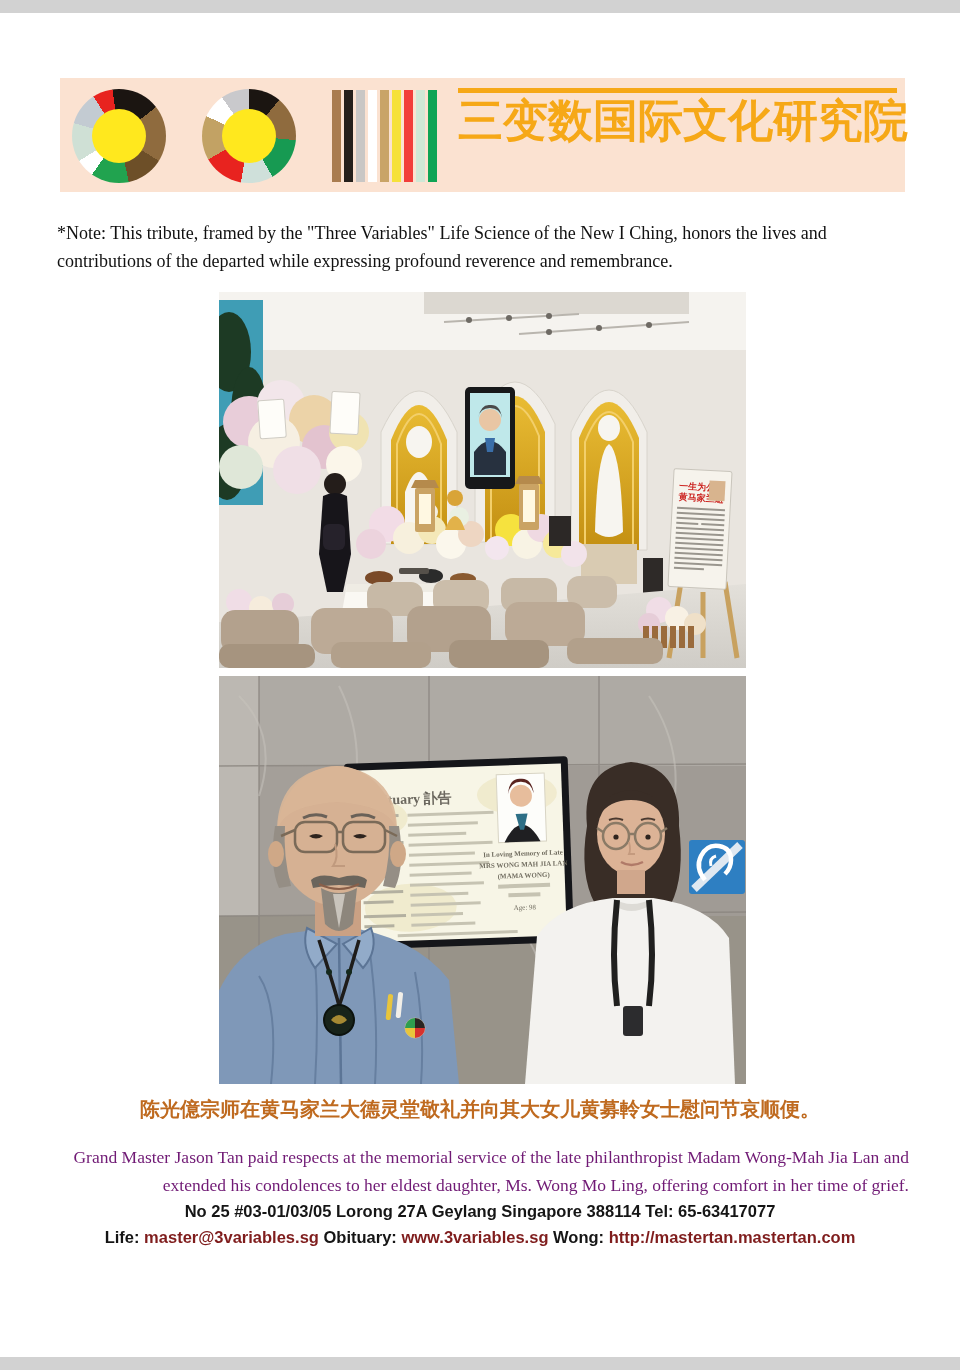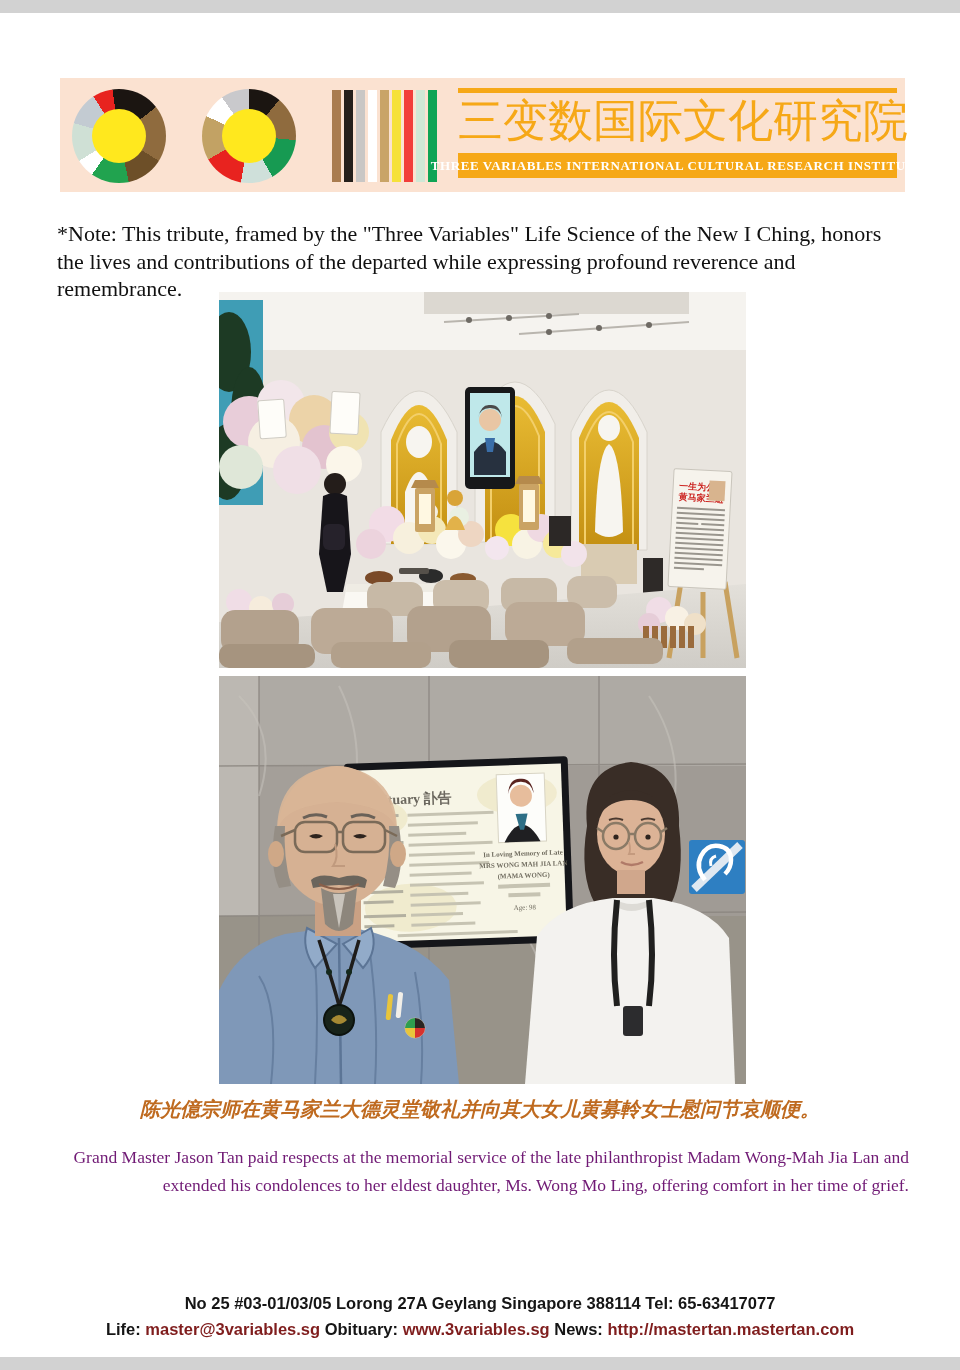--- a/index.html
+++ b/index.html
@@ -34,49 +34,49 @@
       #c2a264 240deg 295deg,#ffffff 295deg 325deg,#c9c9cc 325deg 360deg);
   }
   .bars{
     position:absolute;left:272px;top:12px;height:92px;display:flex;gap:3px;
   }
   .bars span{display:block;width:9px;height:92px;}
 
   .title-topbar{position:absolute;left:398px;top:10px;right:8px;height:5px;background:#f6a817;}
   .title-cn{
     position:absolute;left:398px;top:15px;right:10px;height:56px;
-    font-family:"Liberation Sans",sans-serif;font-weight:400;font-size:45px;
+    font-family:"Liberation Sans",sans-serif;font-weight:700;font-size:45px;
     line-height:56px;color:#f6a817;white-space:nowrap;letter-spacing:0px;
     text-align:center;
   }
   .title-en-bar{
     position:absolute;left:398px;top:75px;right:8px;height:25px;background:#f6a817;
     display:flex;align-items:center;justify-content:center;
   }
   .title-en{
     font-family:"Liberation Serif",serif;font-weight:700;font-size:13px;
     color:#ffffff;letter-spacing:0.6px;white-space:nowrap;
   }
 
   
   .note{
     position:absolute;left:57px;top:220px;width:848px;
-    font-size:22px;line-height:27.5px;color:#111111;
+    font-size:18px;line-height:27.5px;color:#111111;
   }
   .caption-cn{
     position:absolute;left:0;top:1096px;width:960px;text-align:center;
     font-family:"Liberation Sans",sans-serif;
-    font-weight:700;font-size:20px;color:#bf6a1f;font-style:italic;
+    font-weight:700;font-size:20px;color:#bf6a1f;
   }
   .body-par{
     position:absolute;left:57px;top:1144px;width:852px;
     font-size:17.5px;line-height:27.5px;color:#701a75;text-align:right;
   }
   .footer{
-    position:absolute;left:0;top:1290px;width:960px;text-align:center;
+    position:absolute;left:0;top:1198px;width:960px;text-align:center;
     font-family:"Liberation Sans",sans-serif;font-weight:700;font-size:16.5px;
     color:#151515;line-height:26px;
   }
   .footer a{text-decoration:none;font-weight:700;}
   .footer .lnk{color:#7f1d1d;}
 
   
   .photo{position:absolute;left:219px;display:block;}
   .photo1{top:292px;}
   .photo2{top:676px;}
@@ -95,23 +95,20 @@
     <span style="background:#c9c7c5"></span>
       <span style="background:#ffffff"></span>
     <span style="background:#c9a467"></span>
       <span style="background:#f6e13a"></span>
     <span style="background:#f23d3a"></span>
       <span style="background:#cfe8d6"></span>
     <span style="background:#0ea455"></span>
   </div>
   <div class="title-topbar"></div>
   <div class="title-cn">三变数国际文化研究院</div>
-  <div class="title-en-bar">
-    <span class="title-en">THREE VARIABLES INTERNATIONAL CULTURAL RESEARCH INSTITUTE</span>
-  </div>
 </div>
 
 <div class="note">*Note: This tribute, framed by the "Three Variables" Life Science of the New I Ching, honors the lives and contributions of the departed while expressing profound reverence and remembrance.</div>
 
 <svg class="photo photo1" width="527" height="376" viewBox="0 0 527 376">
   <defs>
     <linearGradient id="gold" x1="0" y1="0" x2="0" y2="1">
       <stop offset="0" stop-color="#e9bc34"></stop>
         <stop offset="1" stop-color="#c38f12"></stop>
     </linearGradient>
@@ -485,18 +482,18 @@
 
 <div class="footer">
   <div>
     <span>No 25 #03-01/03/05 Lorong 27A Geylang Singapore 388114 Tel: 65-63417077</span>
   </div>
   <div>
     <span>Life:</span>
     <a class="lnk" href="#">master@3variables.sg</a>
     <span>Obituary:</span>
     <a class="lnk" href="#">www.3variables.sg</a>
-    <span>News:</span>
+    <span>Wong:</span>
     <a class="lnk" href="#">http://mastertan.mastertan.com</a>
   </div>
 </div>
 
 <div class="chrome-bar chrome-bottom"></div>
 
 </body></html>

